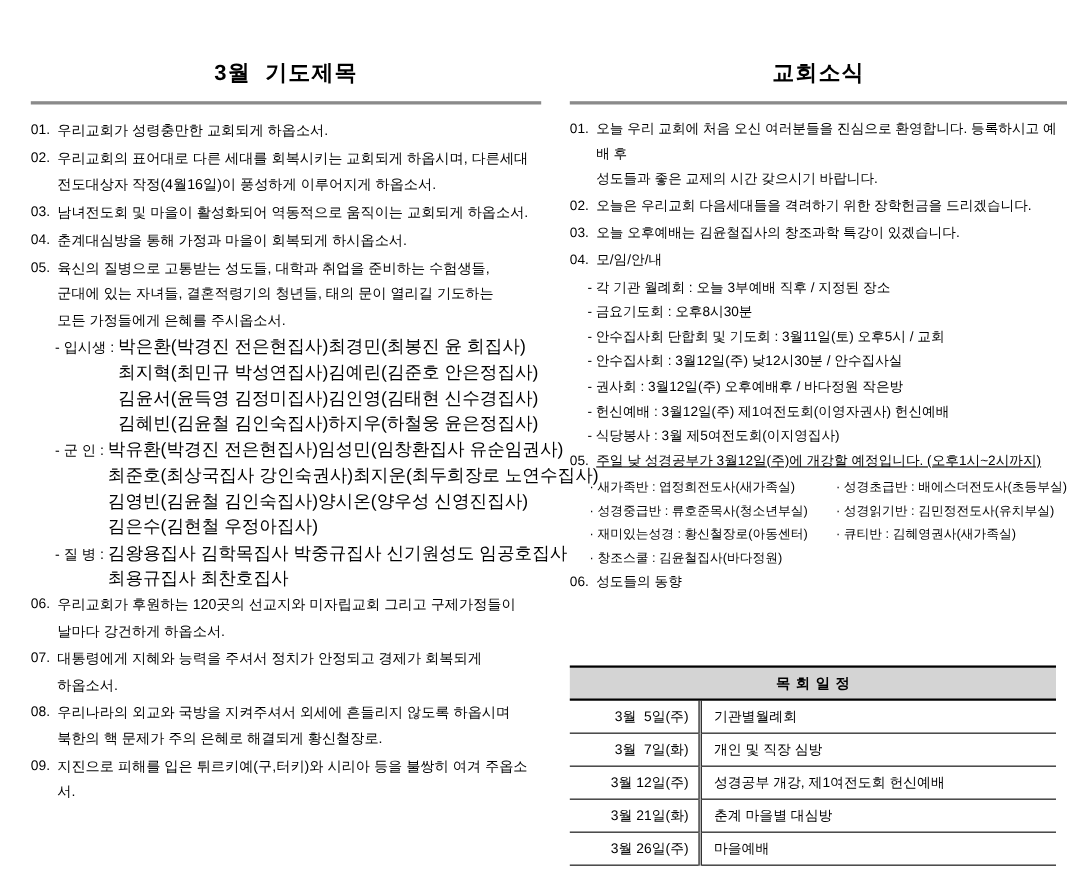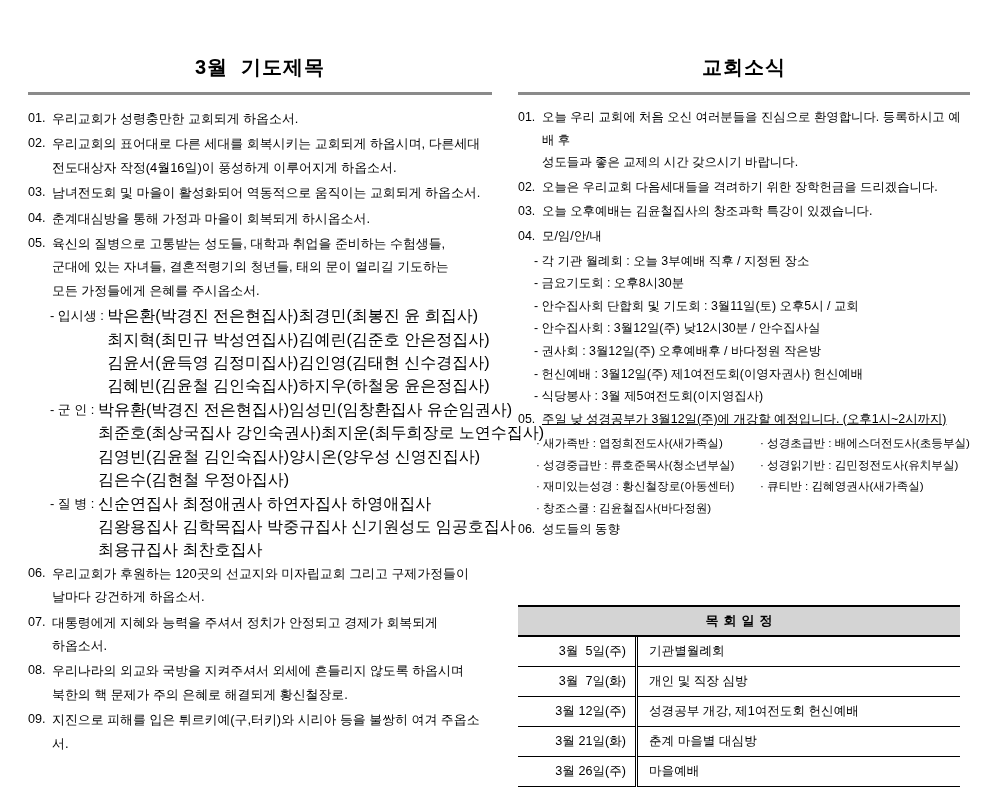--- a/index.html
+++ b/index.html
@@ -217,21 +217,20 @@
           <div class="grp-rows">
             <div class="grp-row"><span class="nm-a">박유환(박경진 전은현집사)</span><span class="nm-b">임성민(임창환집사 유순임권사)</span></div>
             <div class="grp-row"><span class="nm-a">최준호(최상국집사 강인숙권사)</span><span class="nm-b">최지운(최두희장로 노연수집사)</span></div>
             <div class="grp-row"><span class="nm-a">김영빈(김윤철 김인숙집사)</span><span class="nm-b">양시온(양우성 신영진집사)</span></div>
             <div class="grp-row wide"><span class="nm-a">김은수(김현철 우정아집사)</span></div>
           </div>
         </div>
         <div class="grp">
           <div class="grp-label">- 질 병 : </div>
           <div class="grp-rows">
-            <div class="grp-row wide"><span class="nm-a">신순연집사 최정애권사 하연자집사 하영애집사</span></div>
             <div class="grp-row wide"><span class="nm-a">김왕용집사 김학목집사 박중규집사 신기원성도 임공호집사</span></div>
             <div class="grp-row wide"><span class="nm-a">최용규집사 최찬호집사</span></div>
           </div>
         </div>
         <div class="item">
           <span class="item-num">06.</span>
           <div class="item-body">
             <div class="line">우리교회가 후원하는 120곳의 선교지와 미자립교회 그리고 구제가정들이</div>
             <div class="line">날마다 강건하게 하옵소서.</div>
           </div>

